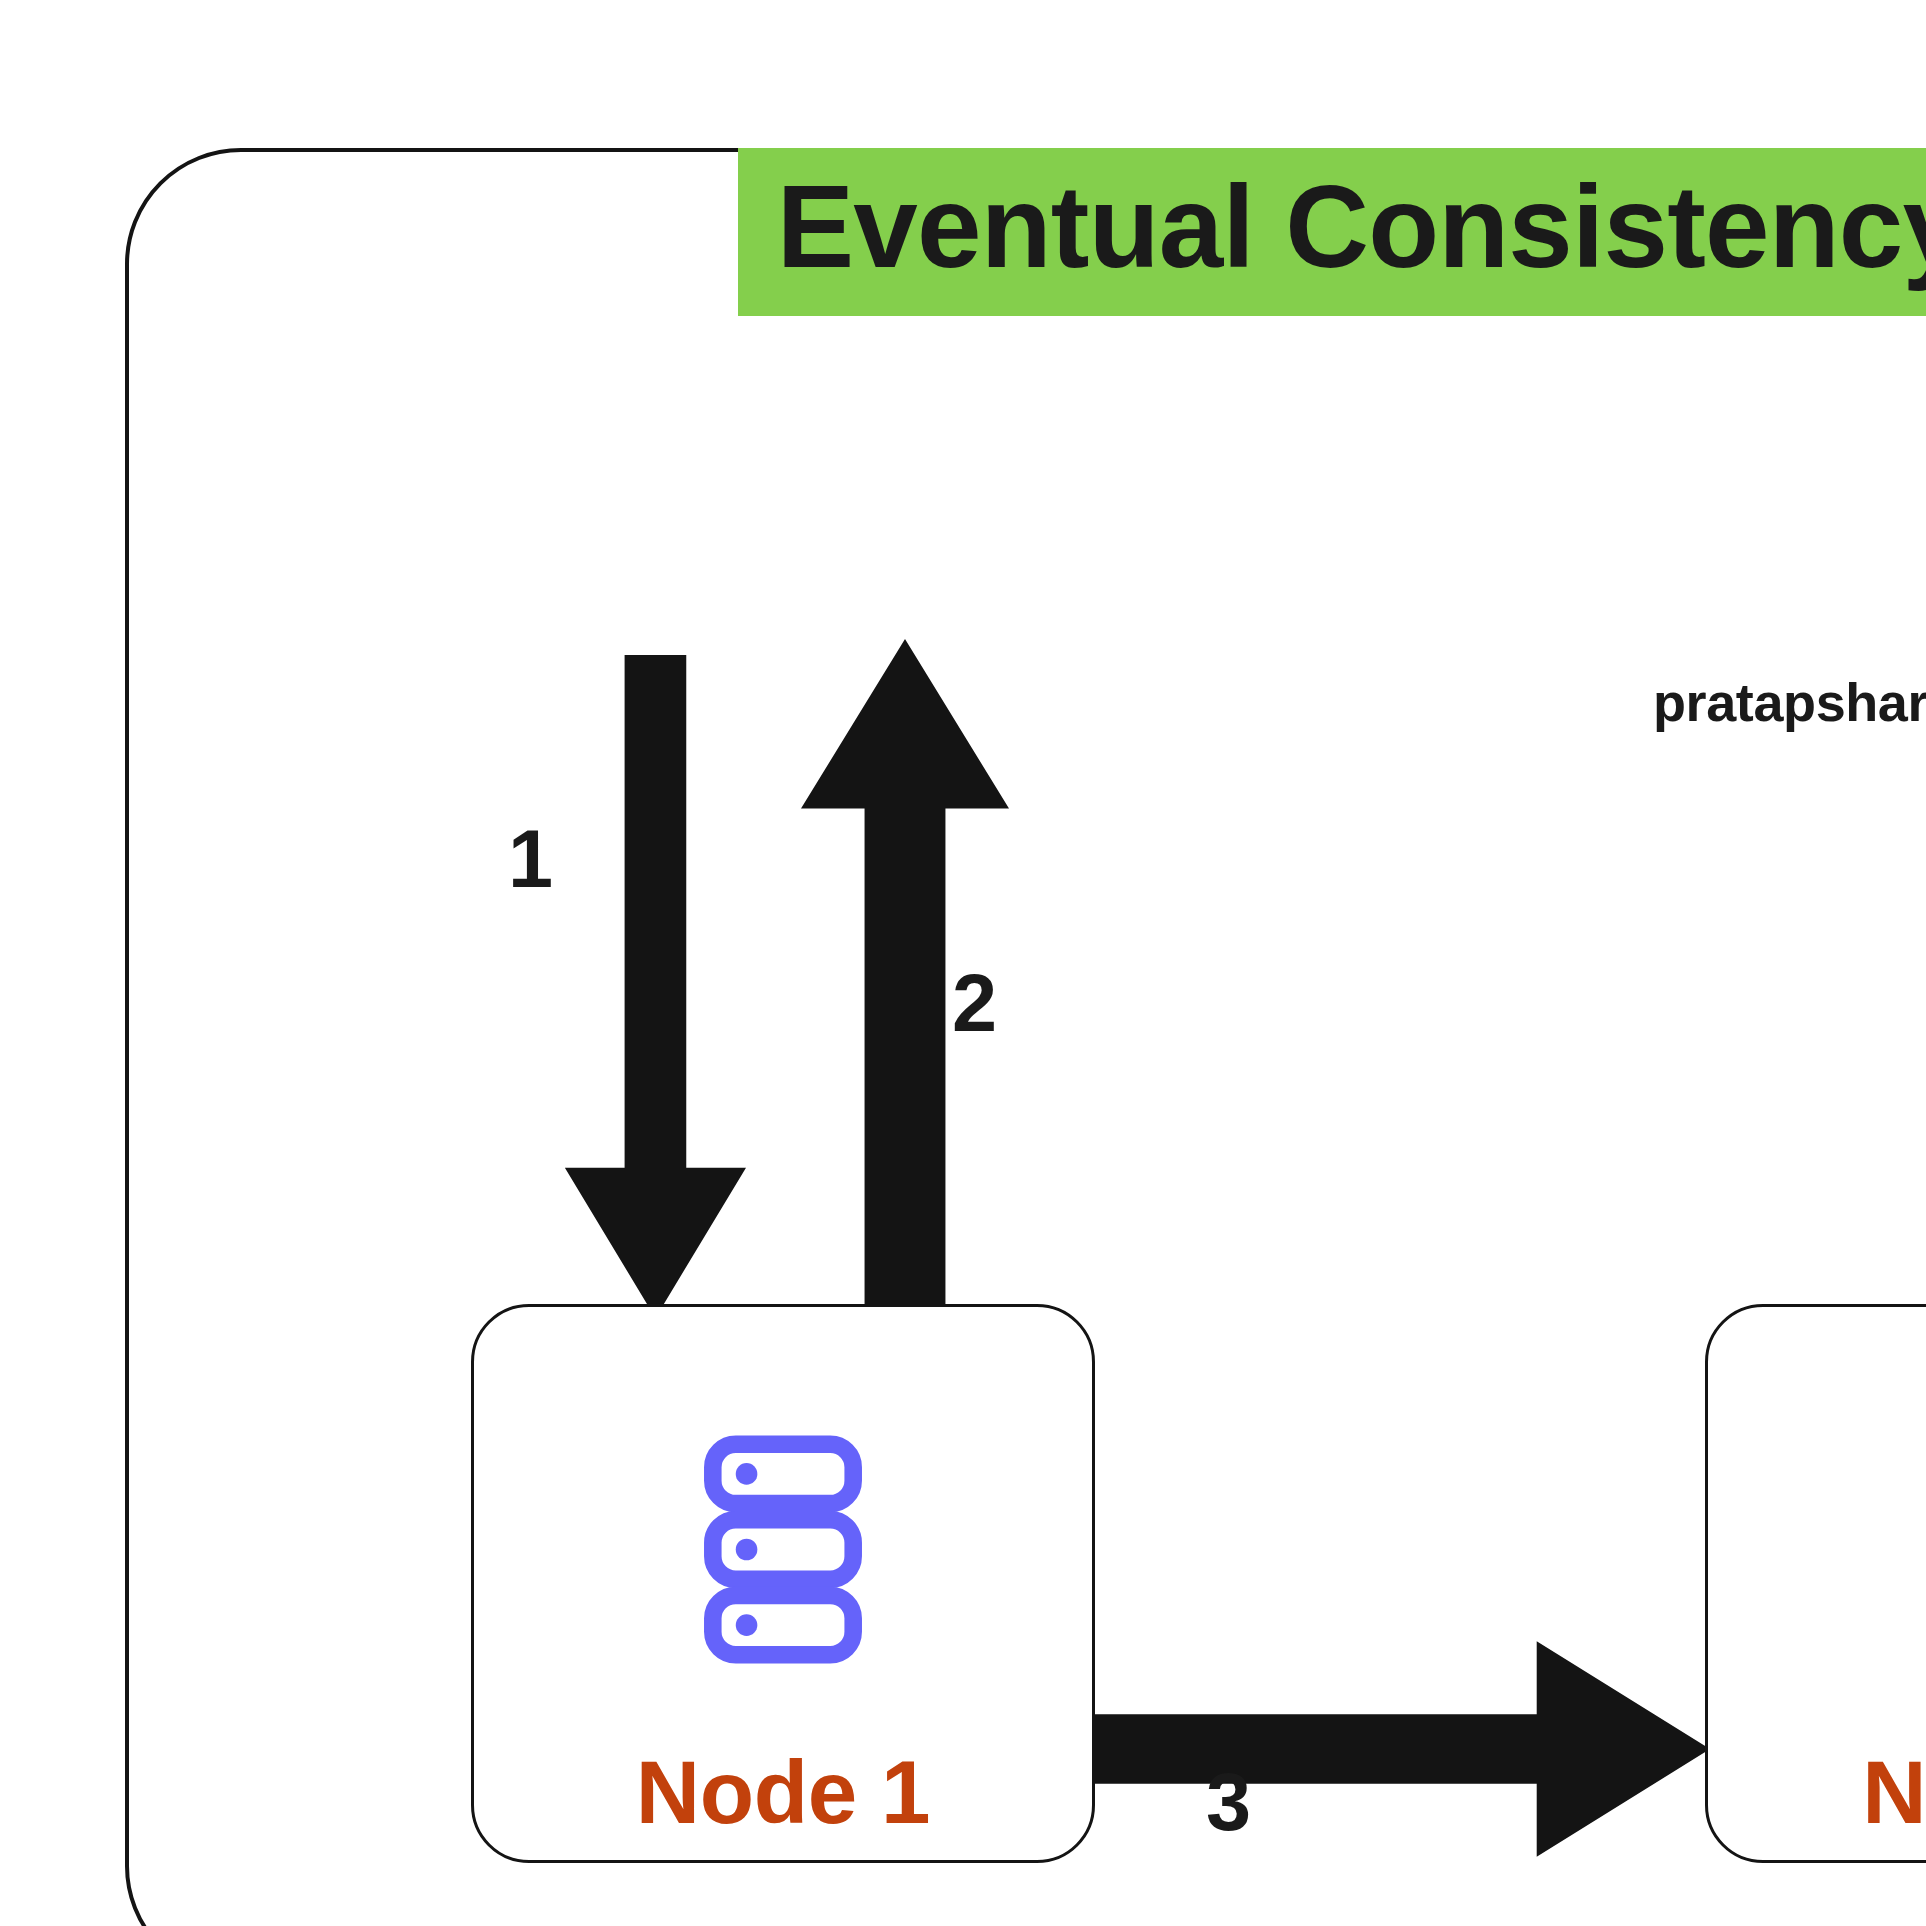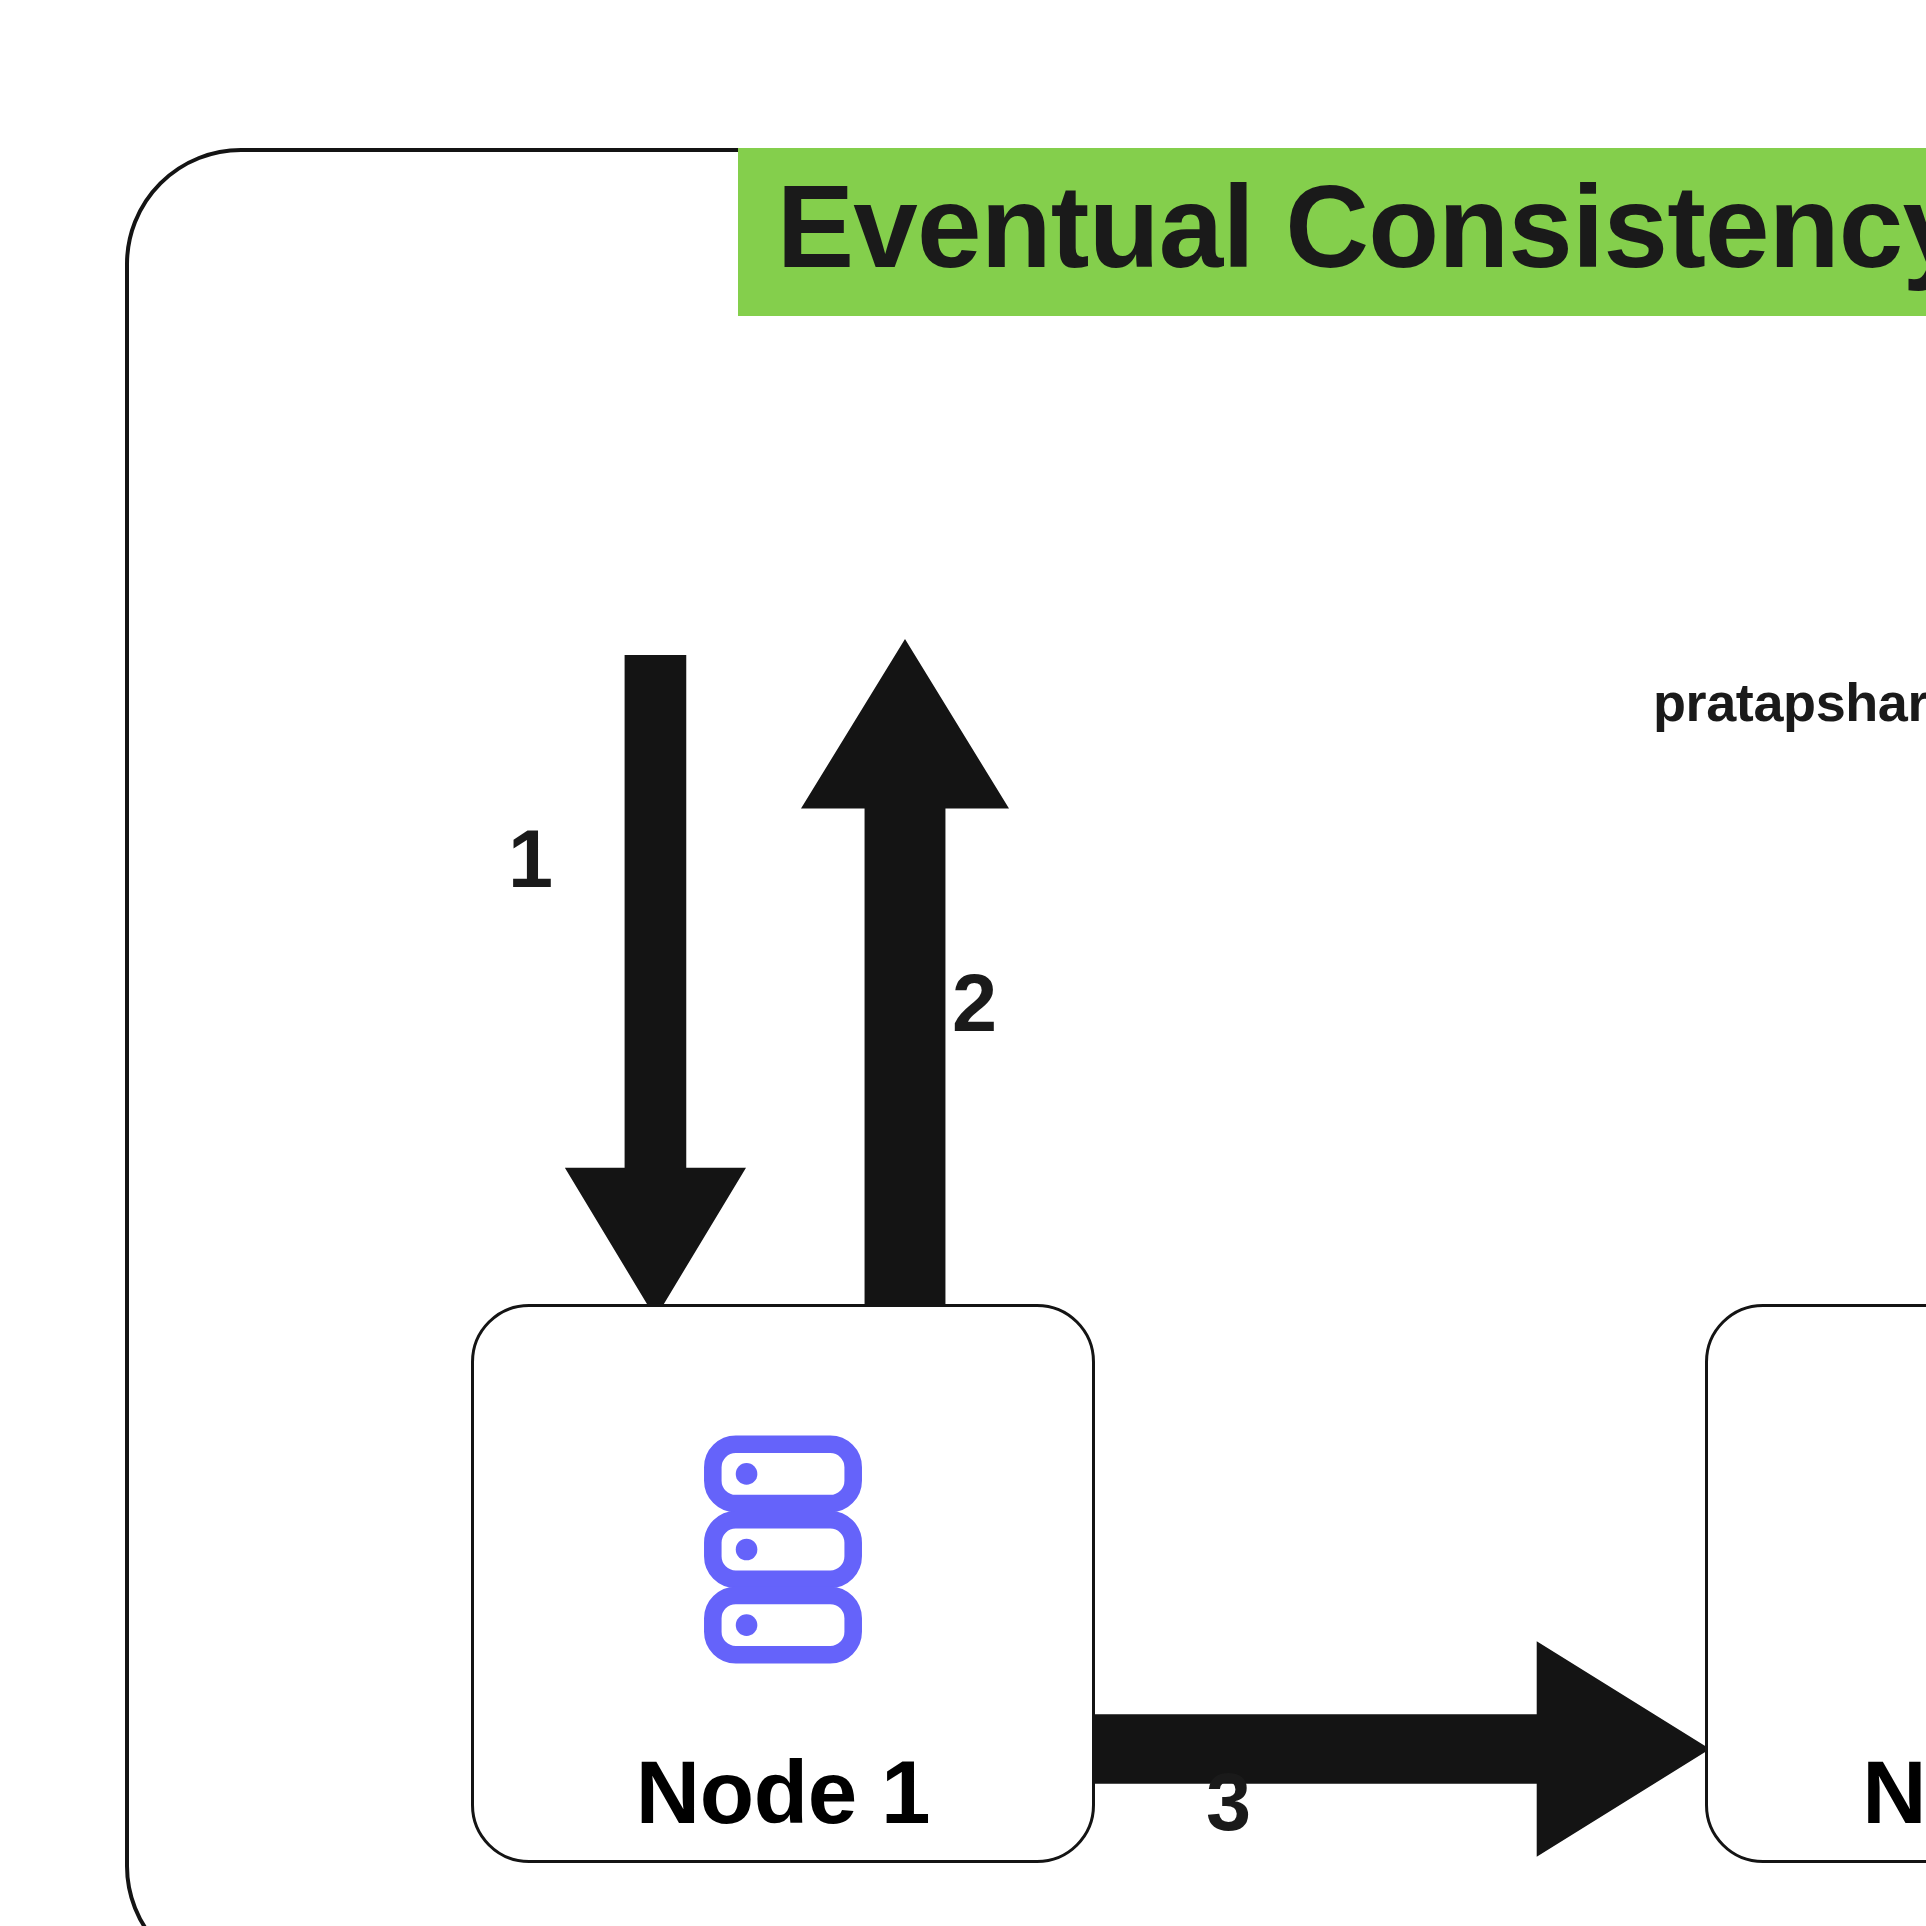--- a/index.html
+++ b/index.html
@@ -88,21 +88,21 @@
     height: 231px;
   }
   .node-label {
     position: absolute;
     left: 0;
     right: 0;
     bottom: 23px;
     text-align: center;
     font-size: 89px;
     font-weight: 700;
-    color: #000000;
+    color: #c2410c;
     letter-spacing: -0.4px;
     line-height: 1;
     white-space: nowrap;
   }
 
   
   .arrow-svg {
     position: absolute;
     overflow: visible;
     z-index: 2;

